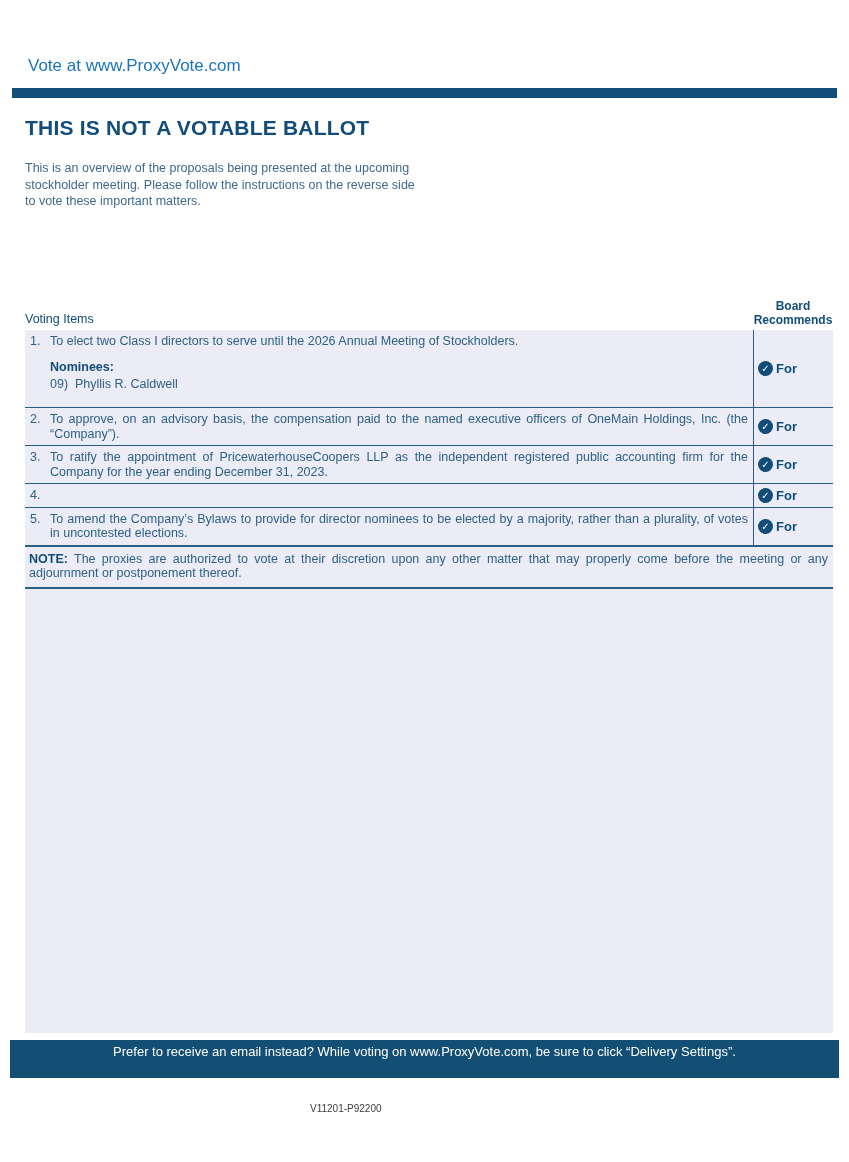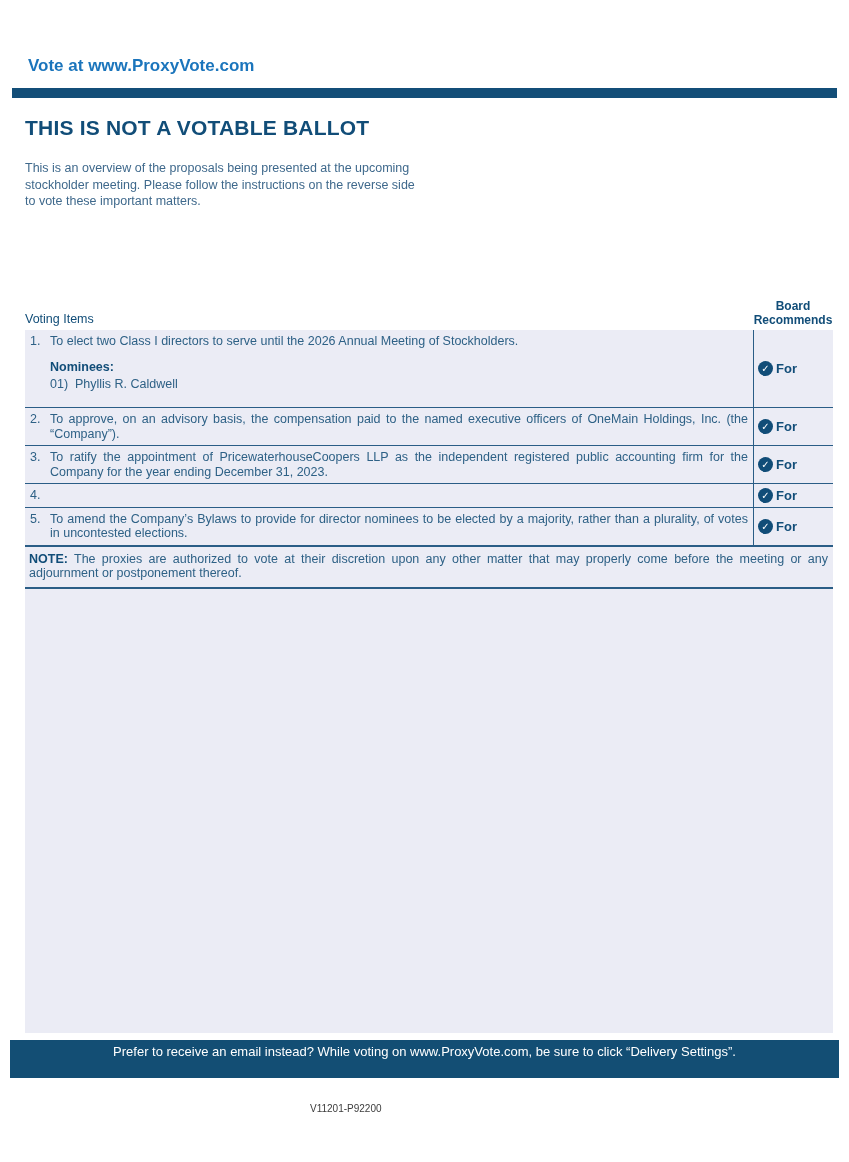--- a/index.html
+++ b/index.html
@@ -9,21 +9,21 @@
     width: 849px;
     height: 1162px;
     background: #ffffff;
     font-family: "Liberation Sans", "DejaVu Sans", sans-serif;
     overflow: hidden;
   }
   .header-link {
     position: absolute;
     left: 28px; top: 56px;
     font-size: 17px;
-    font-weight: bold;
+    font-weight: normal;
     color: #1b75bc;
   }
   .top-bar {
     position: absolute;
     left: 12px; top: 88px;
     width: 825px; height: 10px;
     background: #134e78;
   }
   .doc-title {
     position: absolute;
@@ -173,21 +173,21 @@
 
   <div class="vtable">
 
     <div class="vrow row1">
       <div class="cell-main">
         <div class="num-col">1.</div>
         <div class="txt-col">
           <div class="item-line">To elect two Class I directors to serve until the 2026 Annual Meeting of Stockholders.</div>
           <div class="nominees-label">Nominees:</div>
           <div class="nominee-line">
-            <span class="nom-num">01)</span><span>Phyllis R. Caldwell</span>
+            <span class="nom-num">09)</span><span>Phyllis R. Caldwell</span>
           </div>
         </div>
       </div>
       <div class="cell-rec">
         <span class="check">✓</span>
         <span class="rec-label">For</span>
       </div>
     </div>
 
     <div class="vrow">

